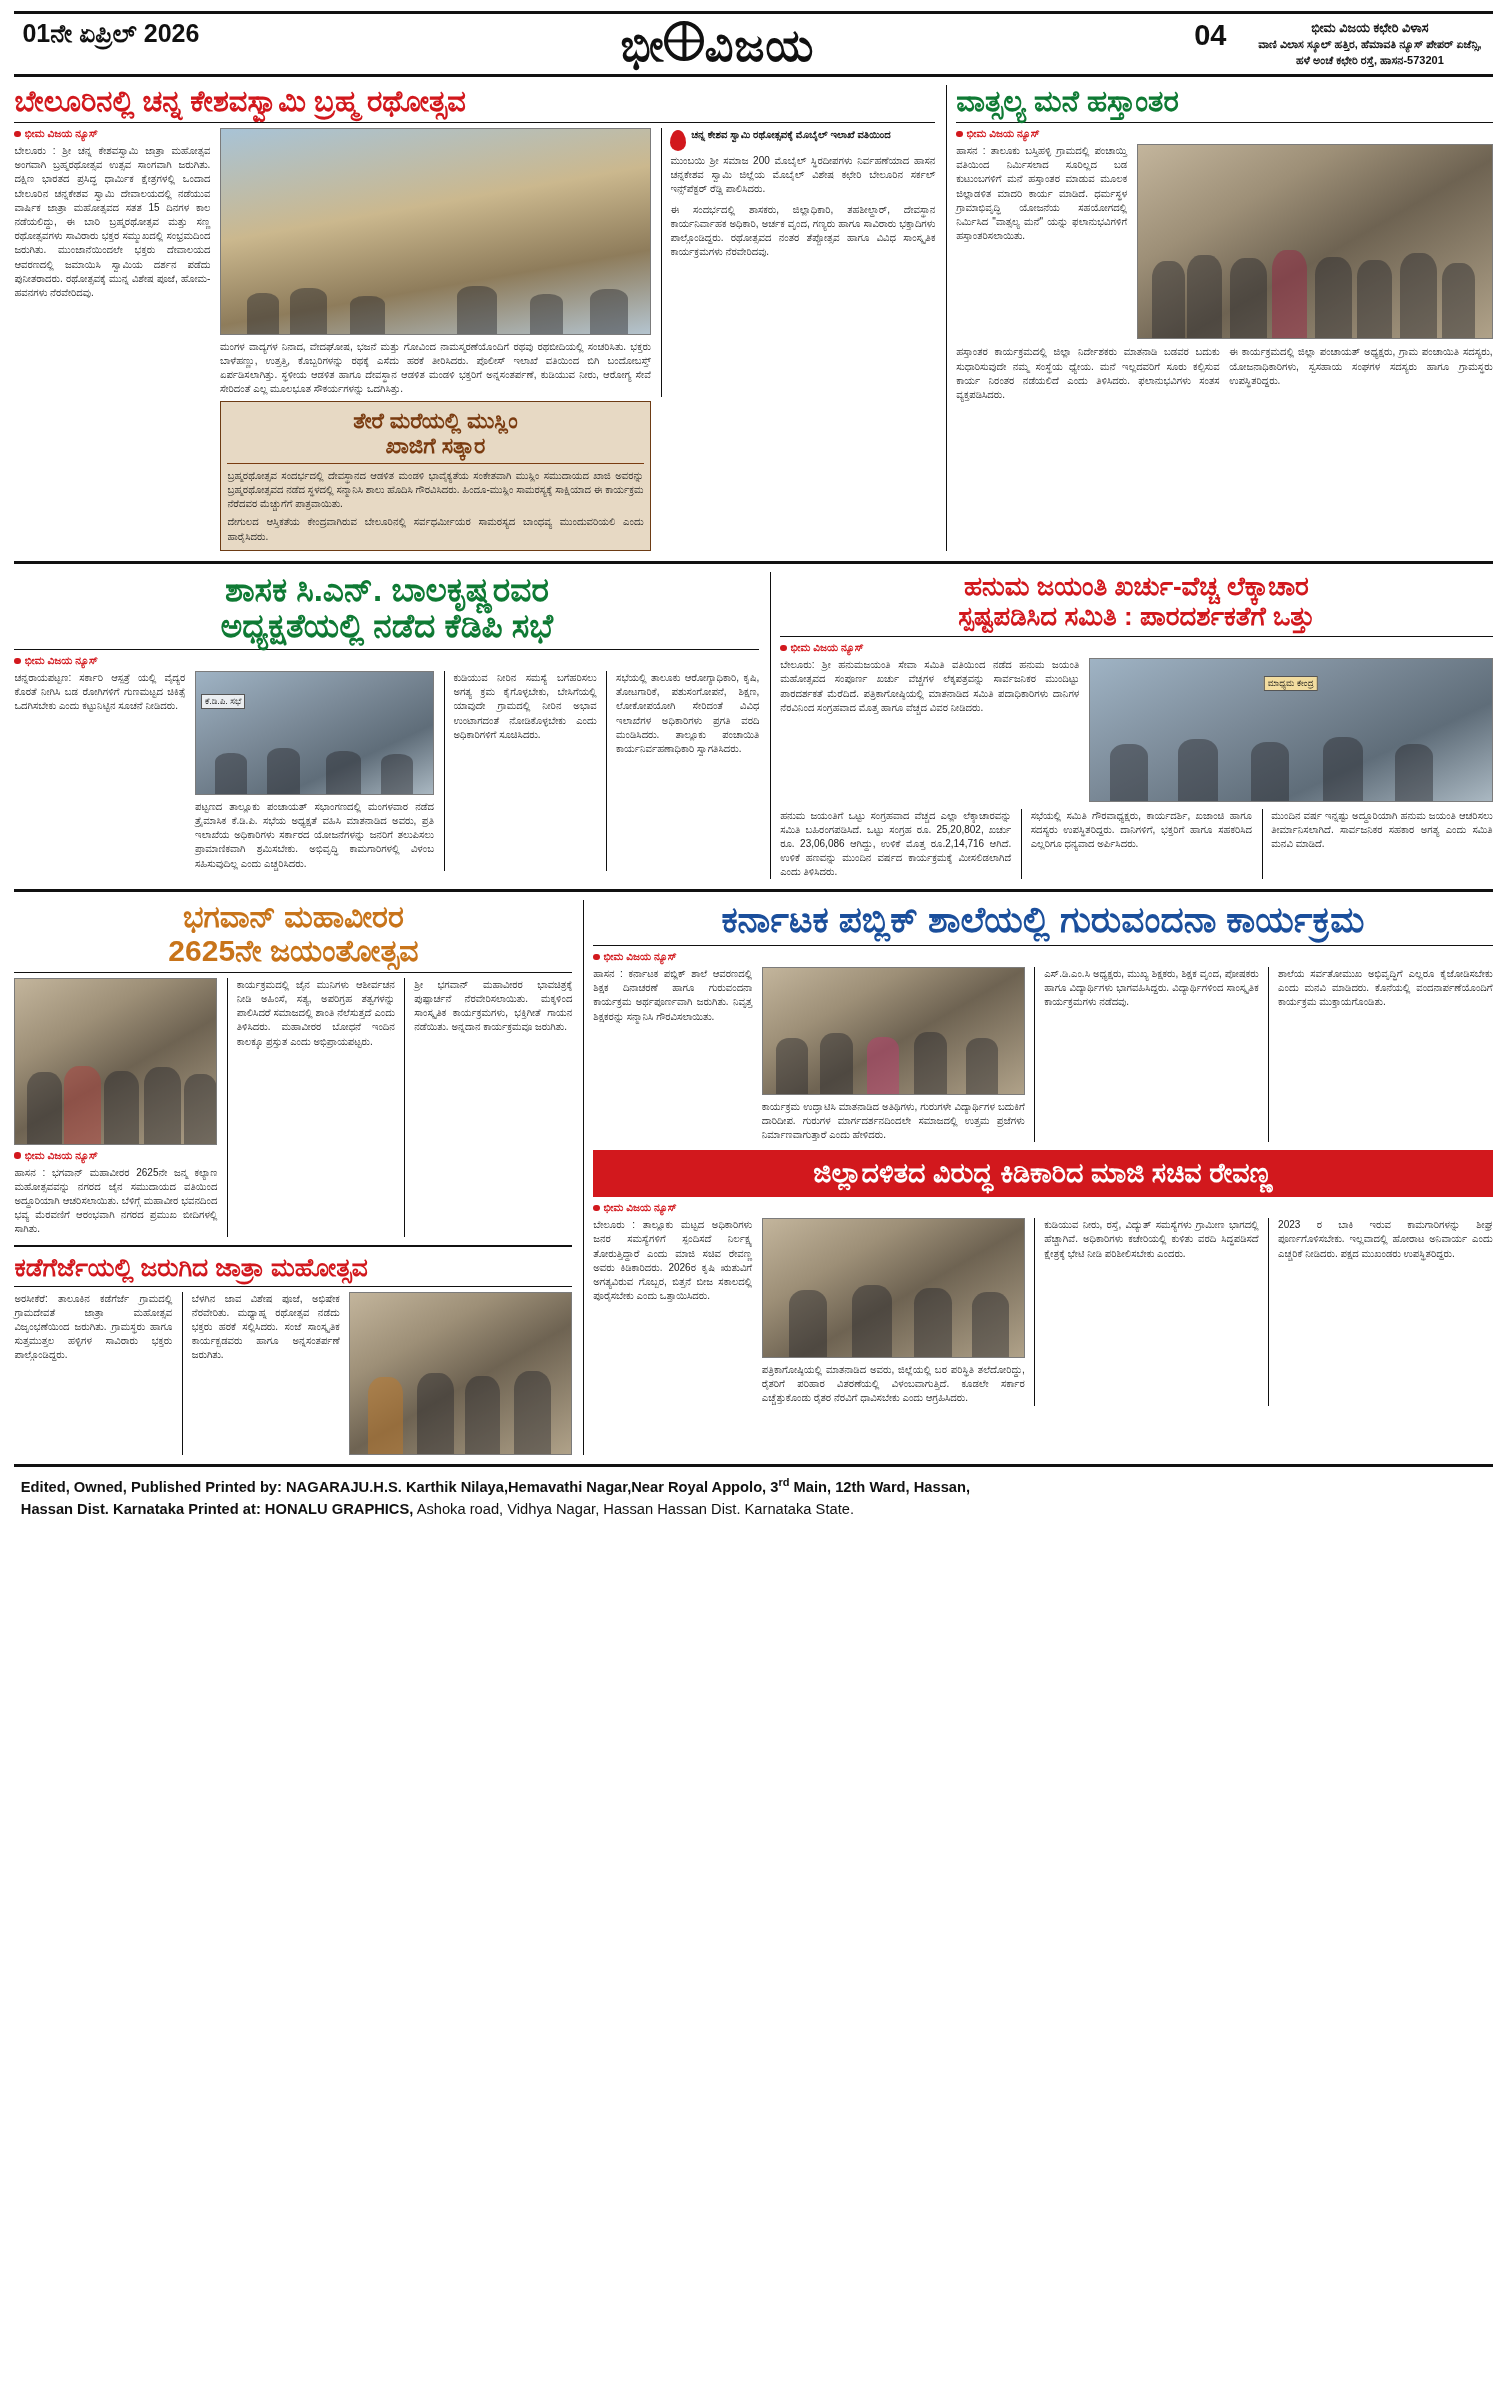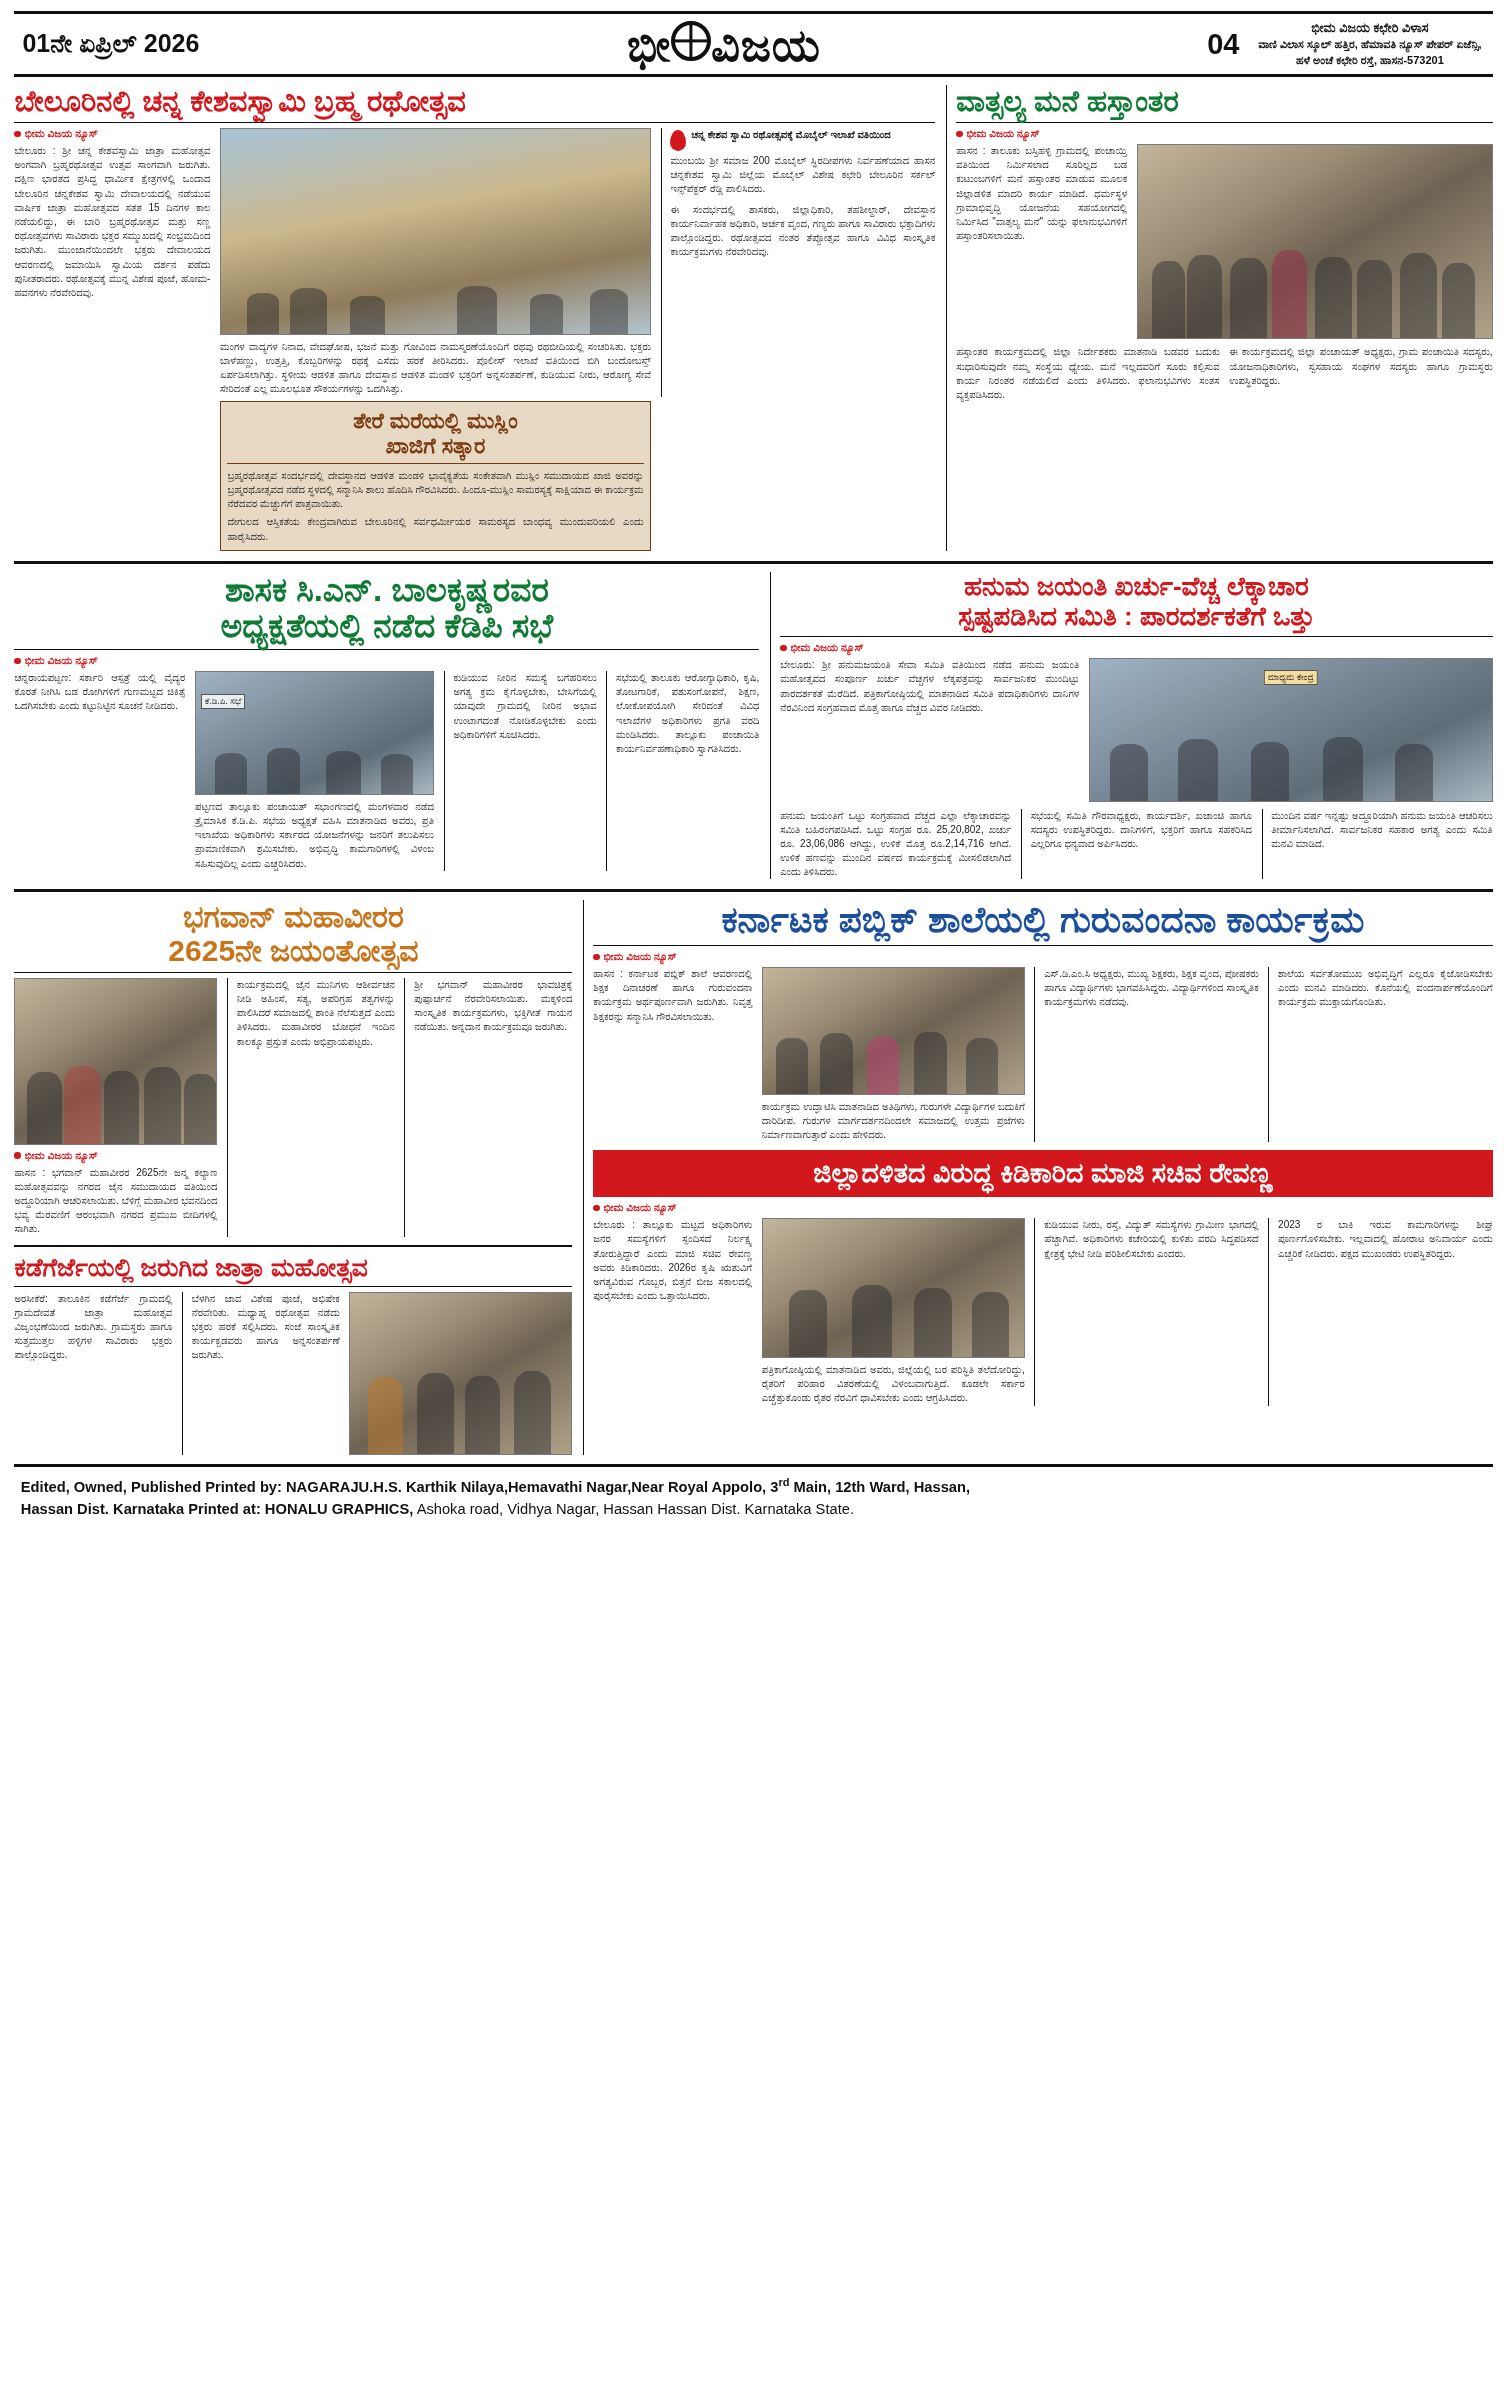--- a/index.html
+++ b/index.html
@@ -14,25 +14,24 @@
   .page {
     width: 1507px;
     min-height: 2401px;
     padding: 11px 14.4px 0 14.4px;
     position: relative;
   }
 
   
   .masthead {
     display: flex;
-    align-items: center;
     border-top: 3.2px solid #111;
     border-bottom: 3.2px solid #111;
     padding: 4.8px 3.2px;
-    gap: 3px;
+    gap: 16px;
   }
   .mast-date {
     font-size: 25px;
     font-weight: bold;
     white-space: nowrap;
     padding-left: 4.8px;
     min-width: 231px;
   }
   .mast-title-wrap {
     flex: 1;
@@ -319,21 +318,21 @@
       <div class="headline hl-red hl-red-big" style="text-align:center;">ಹನುಮ ಜಯಂತಿ ಖರ್ಚು-ವೆಚ್ಚ ಲೆಕ್ಕಾಚಾರ</div>
       <div class="headline hl-red hl-red-big" style="text-align:center;">ಸ್ಪಷ್ಟಪಡಿಸಿದ ಸಮಿತಿ : ಪಾರದರ್ಶಕತೆಗೆ ಒತ್ತು</div>
       <div class="rule-thin"></div>
       <div class="byline">
         <span class="dot"></span>
         <span>ಭೀಮ ವಿಜಯ ನ್ಯೂಸ್</span>
       </div>
       <div style="display:grid;grid-template-columns: 1fr 1.35fr; gap:9.6px;">
         <div class="body-text">ಬೇಲೂರು: ಶ್ರೀ ಹನುಮಜಯಂತಿ ಸೇವಾ ಸಮಿತಿ ವತಿಯಿಂದ ನಡೆದ ಹನುಮ ಜಯಂತಿ ಮಹೋತ್ಸವದ ಸಂಪೂರ್ಣ ಖರ್ಚು ವೆಚ್ಚಗಳ ಲೆಕ್ಕಪತ್ರವನ್ನು ಸಾರ್ವಜನಿಕರ ಮುಂದಿಟ್ಟು ಪಾರದರ್ಶಕತೆ ಮೆರೆದಿದೆ. ಪತ್ರಿಕಾಗೋಷ್ಠಿಯಲ್ಲಿ ಮಾತನಾಡಿದ ಸಮಿತಿ ಪದಾಧಿಕಾರಿಗಳು ದಾನಿಗಳ ನೆರವಿನಿಂದ ಸಂಗ್ರಹವಾದ ಮೊತ್ತ ಹಾಗೂ ವೆಚ್ಚದ ವಿವರ ನೀಡಿದರು.</div>
         <div class="photo hall" style="height:144px;position:relative;">
-          <div class="inset-label" style="left:50%;transform:translateX(-50%);top:11px;background:rgba(255,230,160,0.9);">ಮಾಧ್ಯಮ ಕೇಂದ್ರ</div>
+          <div class="inset-label" style="left:50%;transform:translateX(-50%);top:17px;background:rgba(255,230,160,0.9);">ಮಾಧ್ಯಮ ಕೇಂದ್ರ</div>
           <div class="fig" style="left:5%;width:38px;height:57px;"></div>
           <div class="fig" style="left:22%;width:40px;height:62px;"></div>
           <div class="fig" style="left:40%;width:38px;height:59px;"></div>
           <div class="fig" style="left:58%;width:40px;height:64px;"></div>
           <div class="fig" style="left:76%;width:38px;height:57px;"></div>
         </div>
       </div>
       <div class="cols-3" style="margin-top:6.4px;">
         <div class="body-text">ಹನುಮ ಜಯಂತಿಗೆ ಒಟ್ಟು ಸಂಗ್ರಹವಾದ ವೆಚ್ಚದ ಎಲ್ಲಾ ಲೆಕ್ಕಾಚಾರವನ್ನು ಸಮಿತಿ ಬಹಿರಂಗಪಡಿಸಿದೆ. ಒಟ್ಟು ಸಂಗ್ರಹ ರೂ. 25,20,802, ಖರ್ಚು ರೂ. 23,06,086 ಆಗಿದ್ದು, ಉಳಿಕೆ ಮೊತ್ತ ರೂ.2,14,716 ಆಗಿದೆ. ಉಳಿಕೆ ಹಣವನ್ನು ಮುಂದಿನ ವರ್ಷದ ಕಾರ್ಯಕ್ರಮಕ್ಕೆ ಮೀಸಲಿಡಲಾಗಿದೆ ಎಂದು ತಿಳಿಸಿದರು.</div>
         <div class="body-text vline">ಸಭೆಯಲ್ಲಿ ಸಮಿತಿ ಗೌರವಾಧ್ಯಕ್ಷರು, ಕಾರ್ಯದರ್ಶಿ, ಖಜಾಂಚಿ ಹಾಗೂ ಸದಸ್ಯರು ಉಪಸ್ಥಿತರಿದ್ದರು. ದಾನಿಗಳಿಗೆ, ಭಕ್ತರಿಗೆ ಹಾಗೂ ಸಹಕರಿಸಿದ ಎಲ್ಲರಿಗೂ ಧನ್ಯವಾದ ಅರ್ಪಿಸಿದರು.</div>

